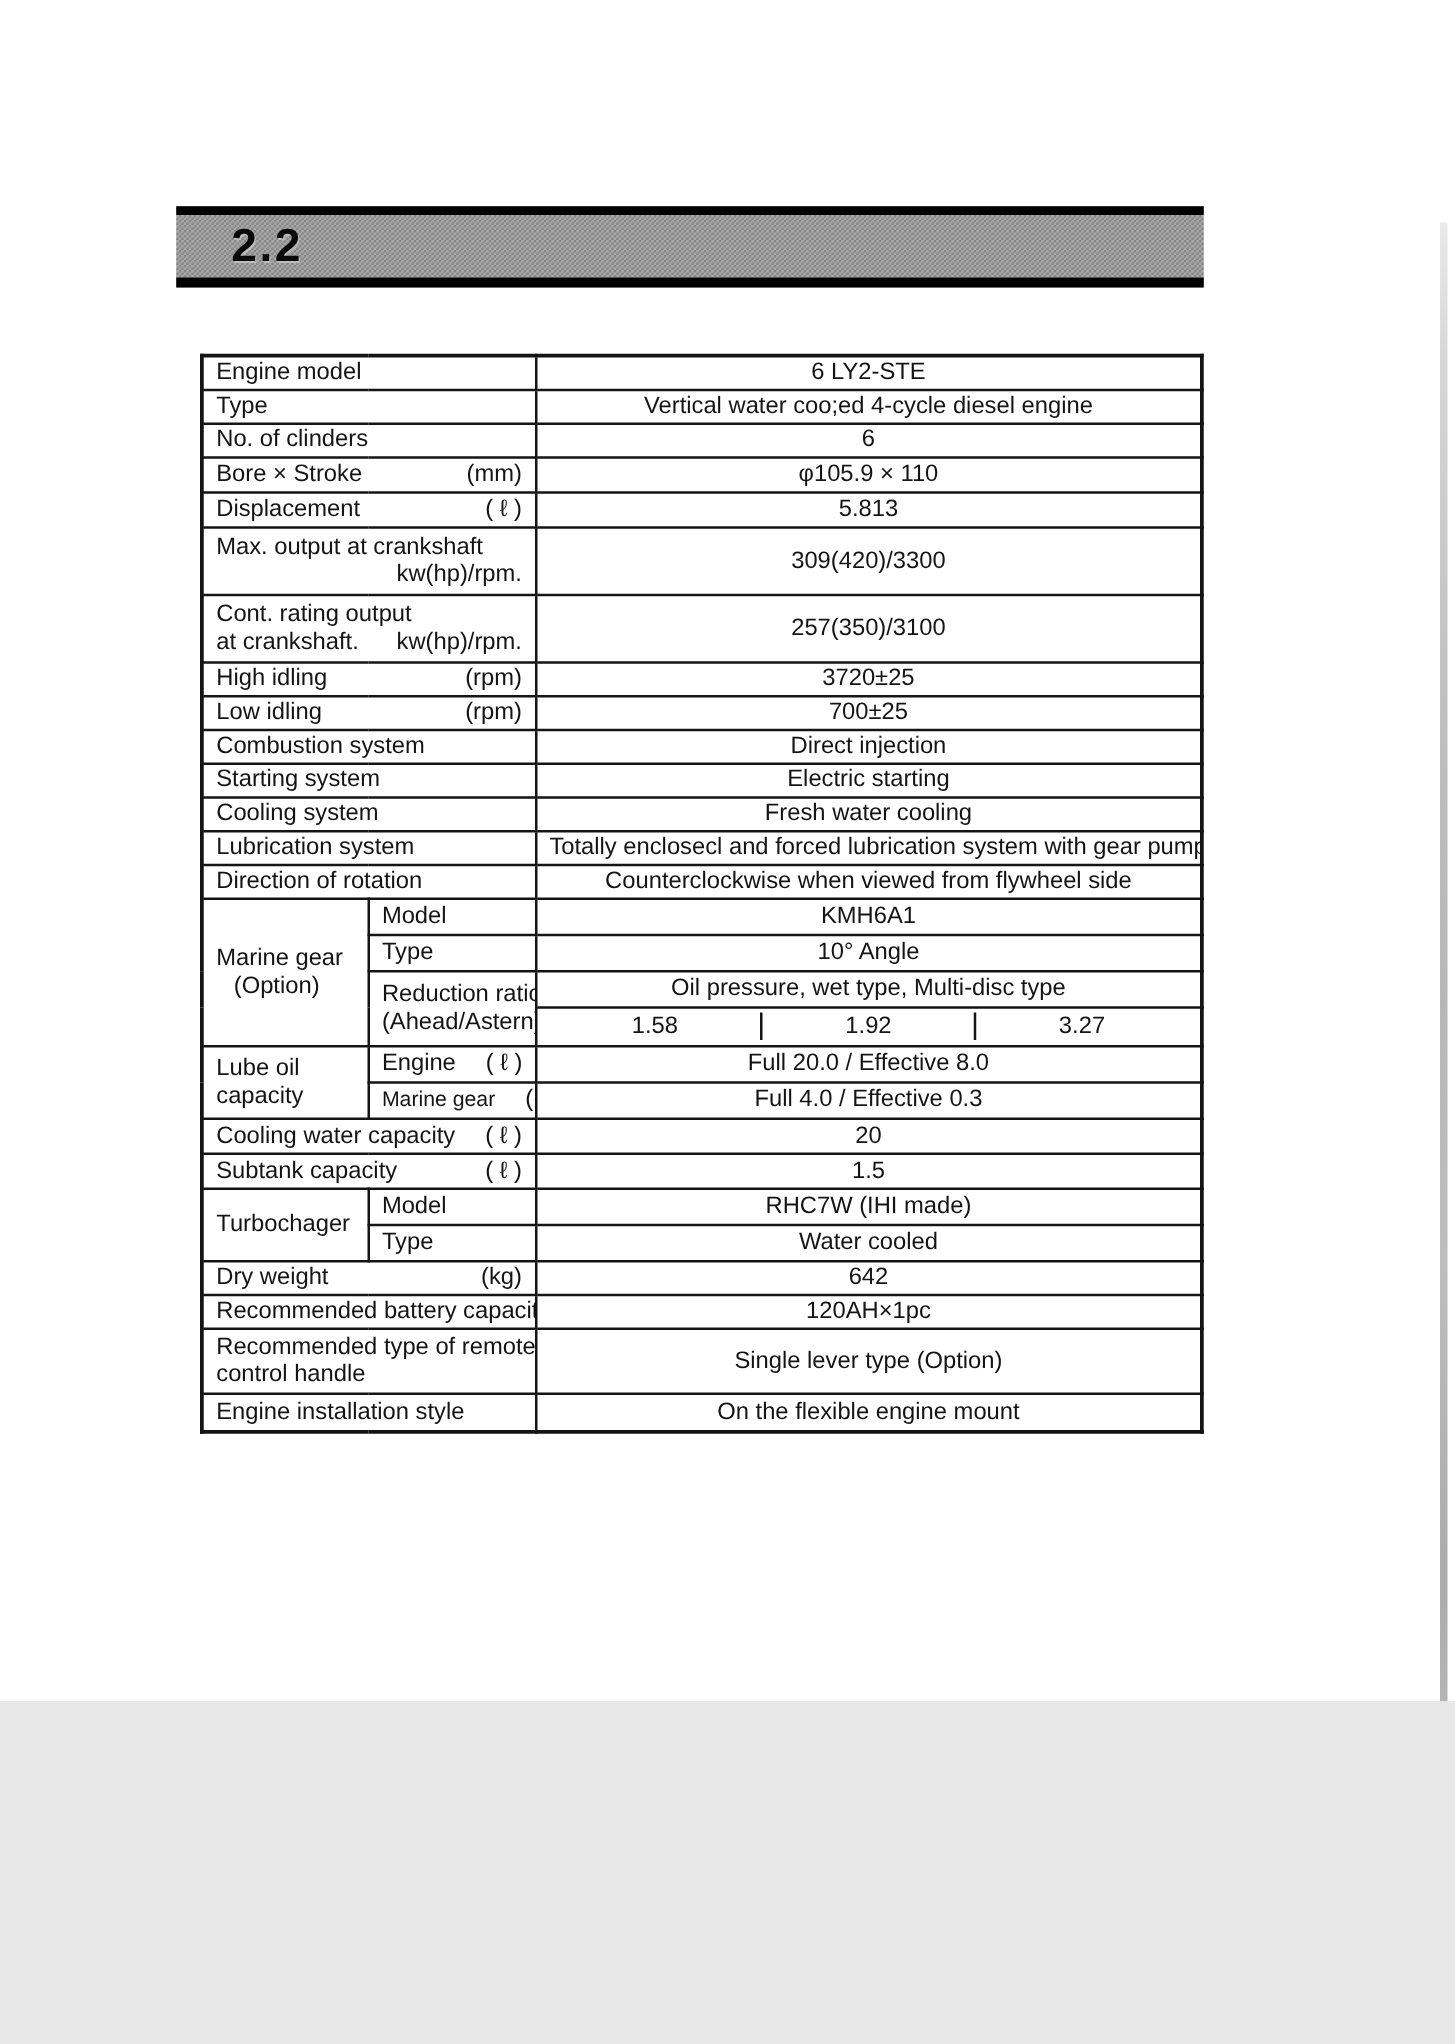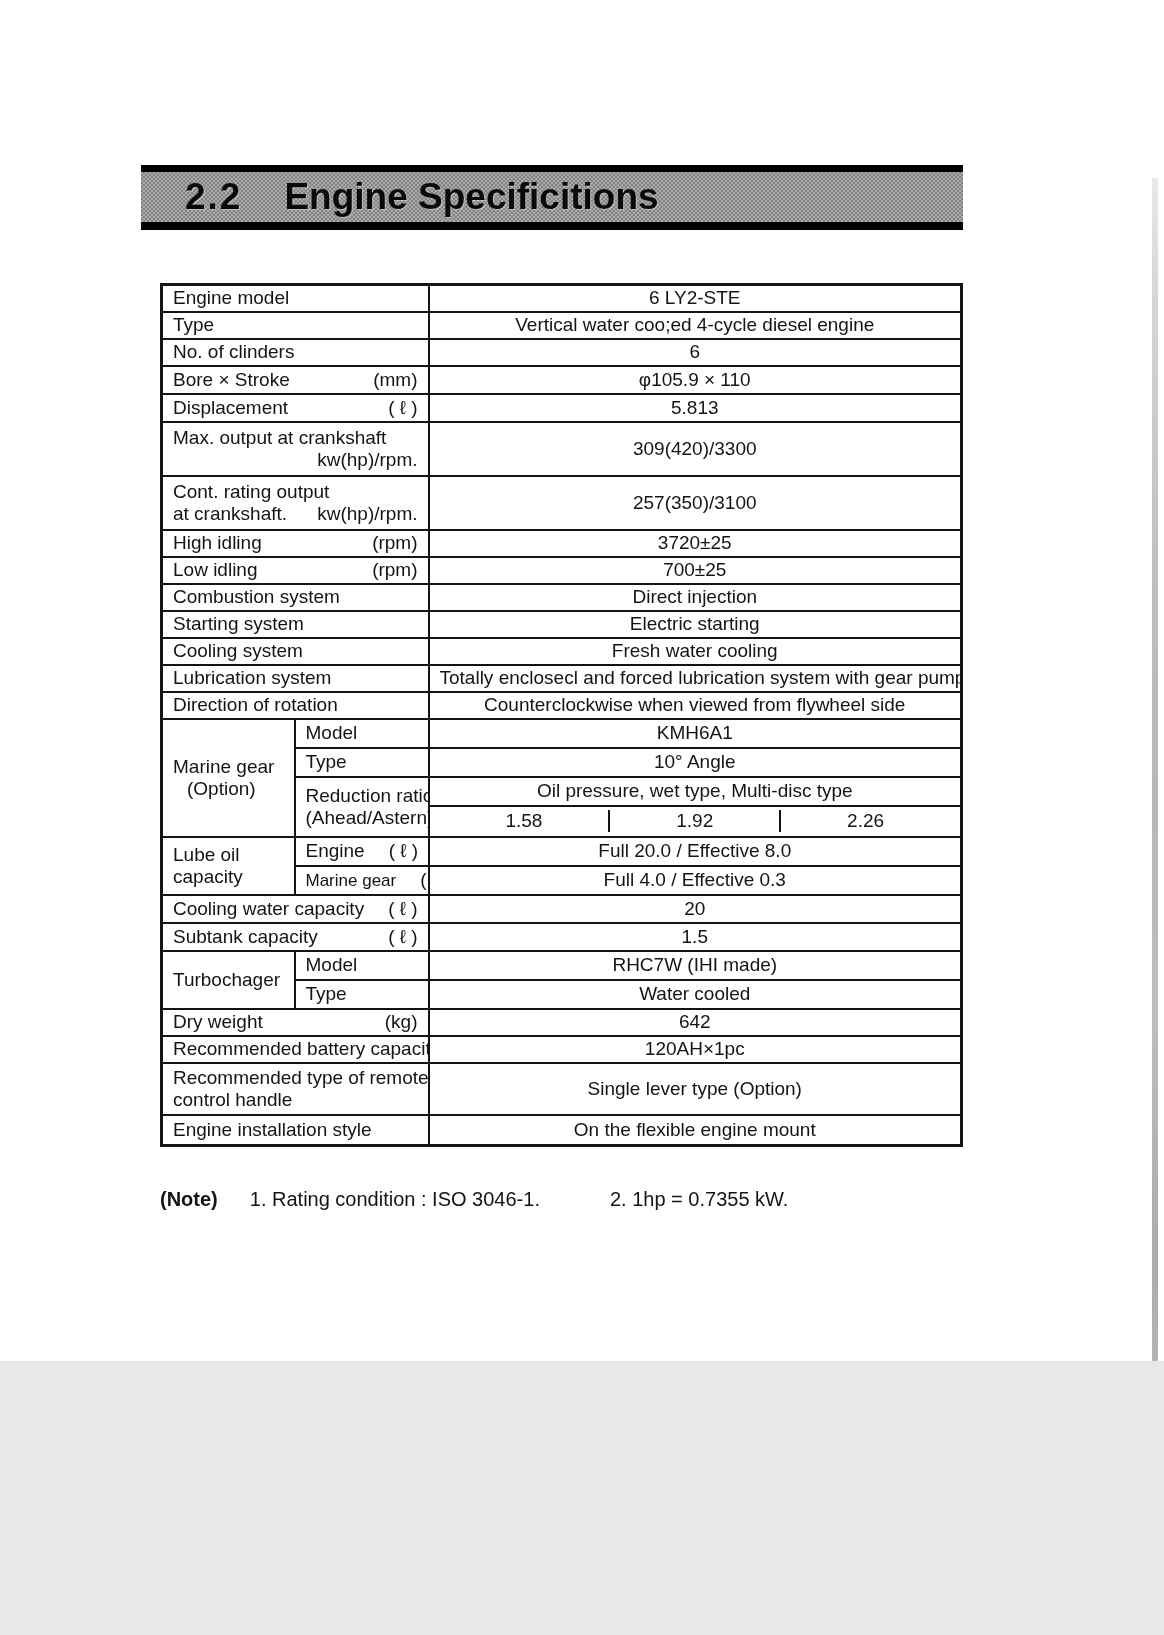--- a/index.html
+++ b/index.html
@@ -66,21 +66,20 @@
     opacity:.75;
   }
 </style>
 </head>
 <body>
 
 <div class="page">
 
   <div class="title-bar">
     <span class="title-num">2.2</span>
-    <span class="title-text">Engine Specificitions</span>
   </div>
 
   <table class="spec-table">
     <colgroup>
         <col style="width:133px">
         <col style="width:134px">
         <col>
       </colgroup>
 
     <tbody>
@@ -200,21 +199,21 @@
         <div>Reduction ratio</div>
         <div>(Ahead/Astern)</div>
       </td>
       <td class="val"><span>Oil pressure, wet type, Multi-disc type</span></td>
     </tr>
     <tr class="h29">
       <td class="val ratio-cell">
         <div class="ratio-split">
           <span>1.58</span>
           <span>1.92</span>
-          <span>2.26</span>
+          <span>3.27</span>
         </div>
       </td>
     </tr>
 
     <tr class="h29">
       <td rowspan="2">
         <div>Lube oil</div>
         <div>capacity</div>
       </td>
       <td>
@@ -290,21 +289,18 @@
       <td class="val"><span>Single lever type (Option)</span></td>
     </tr>
 
     <tr class="h31">
       <td colspan="2"><span>Engine installation style</span></td>
       <td class="val"><span>On the flexible engine mount</span></td>
     </tr>
   </tbody>
     </table>
 
-  <div class="note">
-    <span class="nlabel">(Note)</span><span class="n1">1. Rating condition : ISO 3046-1.</span><span class="n2">2. 1hp = 0.7355 kW.</span>
-  </div>
 
   <div class="page-number">— 8 ---</div>
   <div class="stray-dash">-</div>
   <div class="edge-shadow"></div>
 
 </div>
 
 </body></html>

